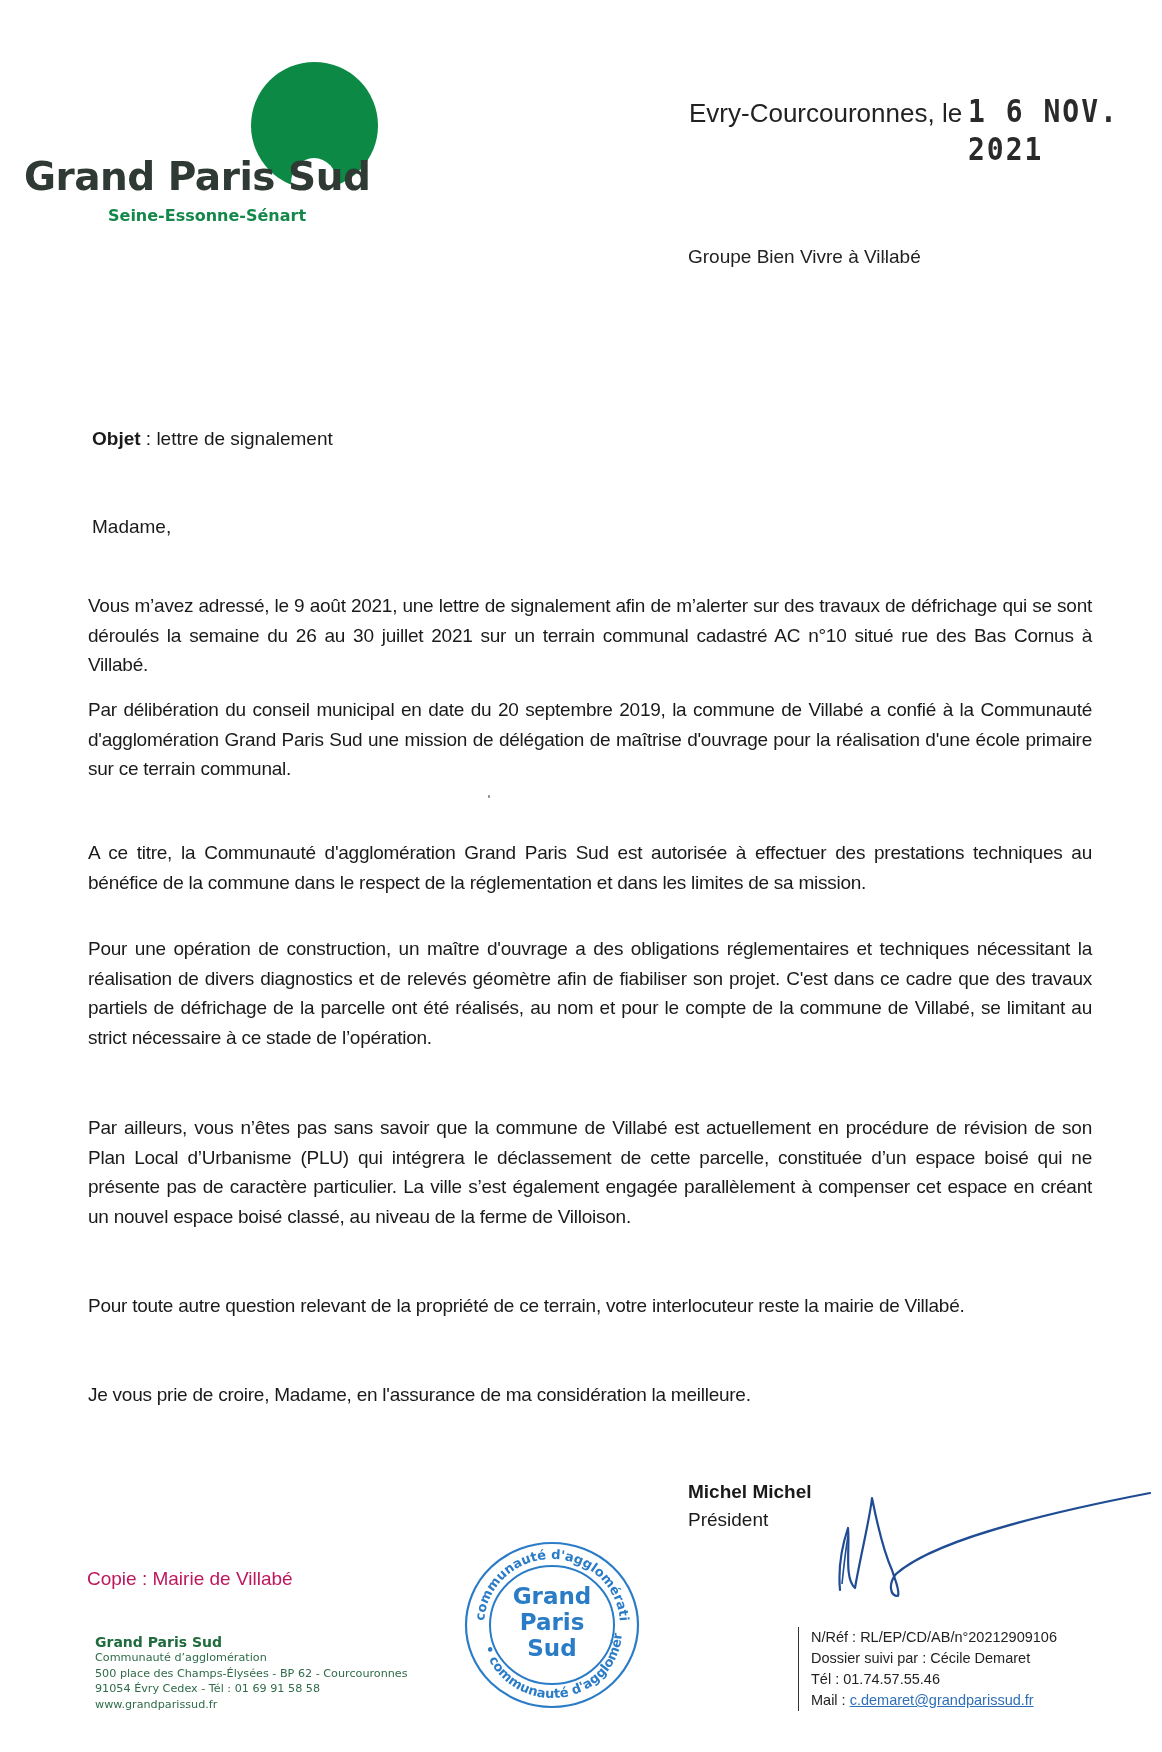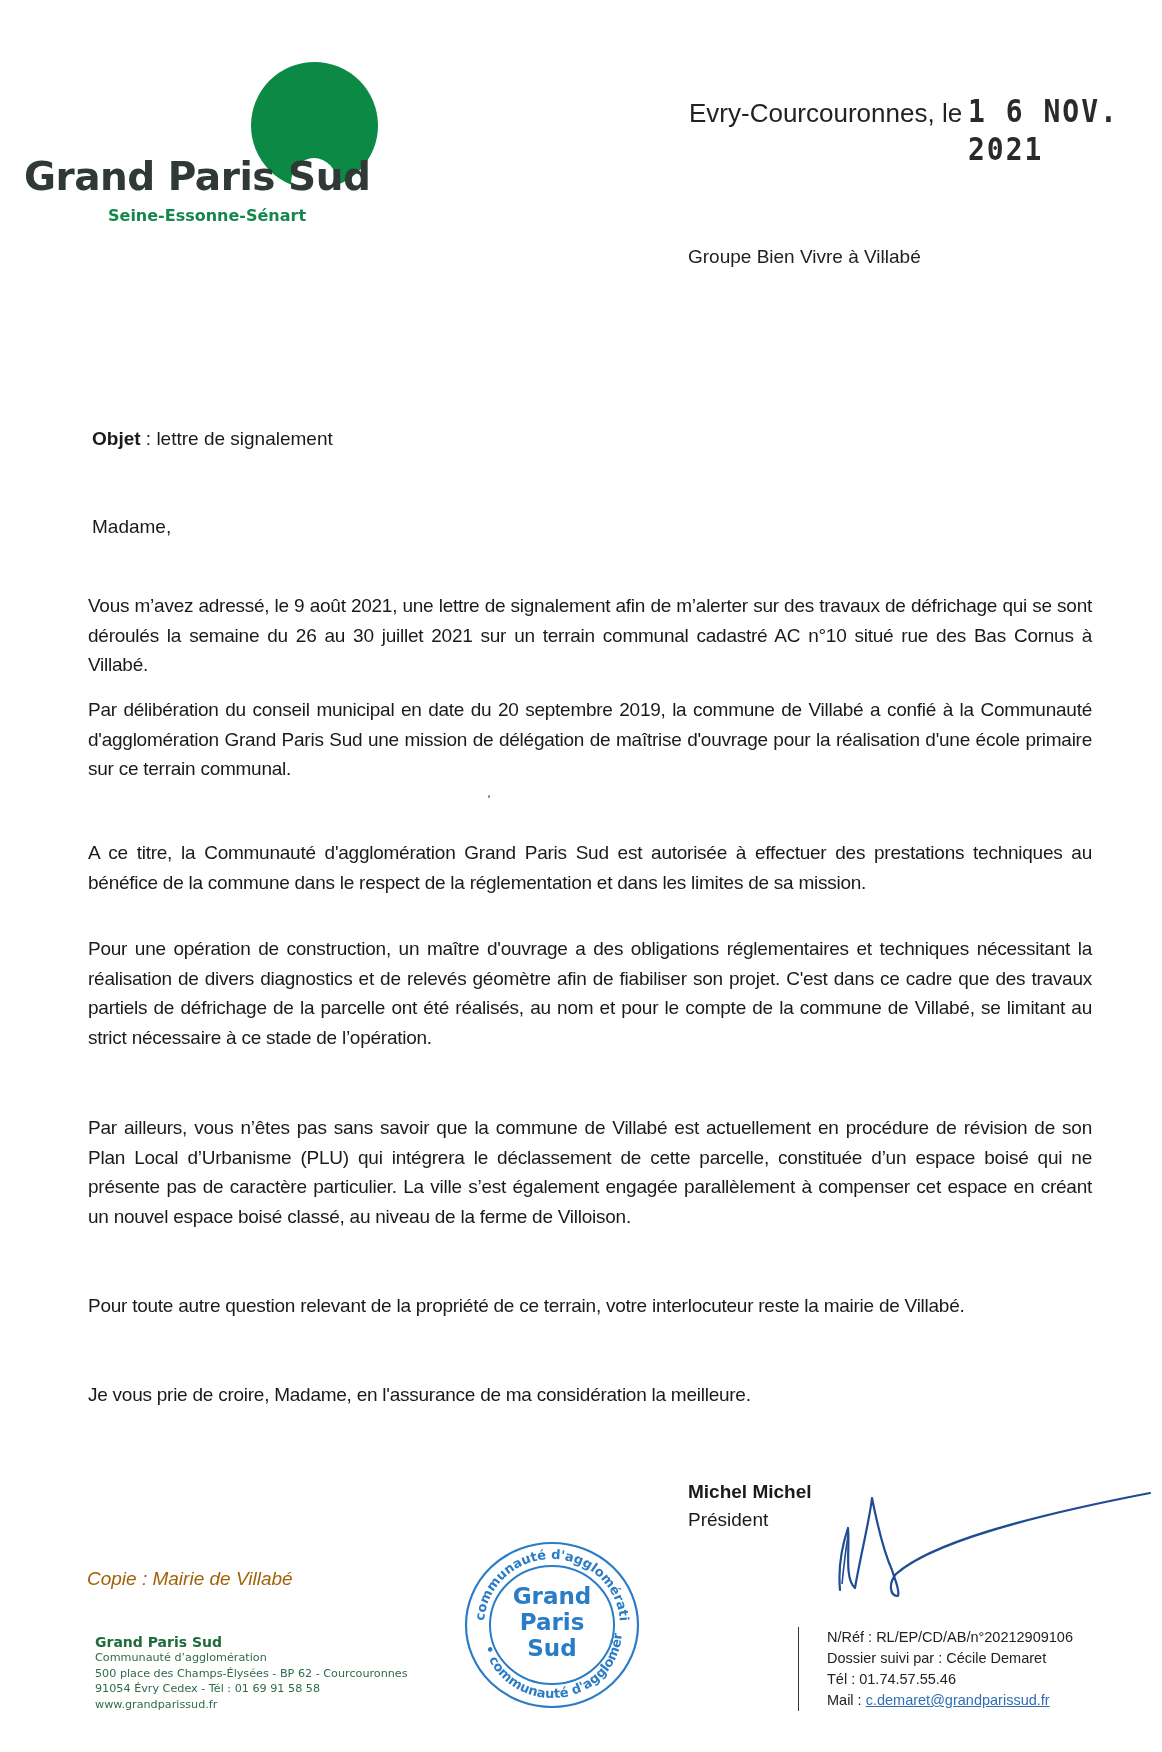--- a/index.html
+++ b/index.html
@@ -26,29 +26,29 @@
   .p3 { top: 838px; }
   .p4 { top: 934px; }
   .p5 { top: 1113px; }
   .p6 { top: 1291px; }
   .p7 { top: 1380px; }
 
   .signer { position: absolute; left: 688px; top: 1478px; font-size: 19px; line-height: 28px; }
   .signer-name { font-weight: bold; }
   .signature { position: absolute; left: 820px; top: 1488px; width: 340px; height: 120px; }
 
-  .copy { position: absolute; left: 87px; top: 1568px; font-style: italic; font-size: 19px; color: #a16207; }
+  .copy { position: absolute; left: 87px; top: 1568px; font-size: 19px; color: #be185d; }
 
   .footer { position: absolute; left: 95px; top: 1634px; font-family: "DejaVu Sans", sans-serif; color: #2c6b45; }
   .footer-title { font-weight: bold; font-size: 14px; color: #1f6b3d; }
   .footer-line { font-size: 11.2px; line-height: 15.5px; color: #2f6b49; }
 
   .seal { position: absolute; left: 462px; top: 1540px; width: 180px; height: 170px; }
 
-  .ref { position: absolute; left: 798px; top: 1627px; padding-left: 28px; border-left: 1.5px solid #333; font-size: 14.5px; line-height: 21px; color: #222; }
+  .ref { position: absolute; left: 798px; top: 1627px; padding-left: 12px; border-left: 1.5px solid #333; font-size: 14.5px; line-height: 21px; color: #222; }
   .ref-link { color: #2f6fb8; text-decoration: underline; }
 
   .speck { position: absolute; width: 2px; height: 2px; background: #888; border-radius: 1px; }
 </style>
 </head>
 <body>
 
 <div class="logo">
   <div class="logo-mark"></div>
   <div class="logo-mark-hole"></div>

